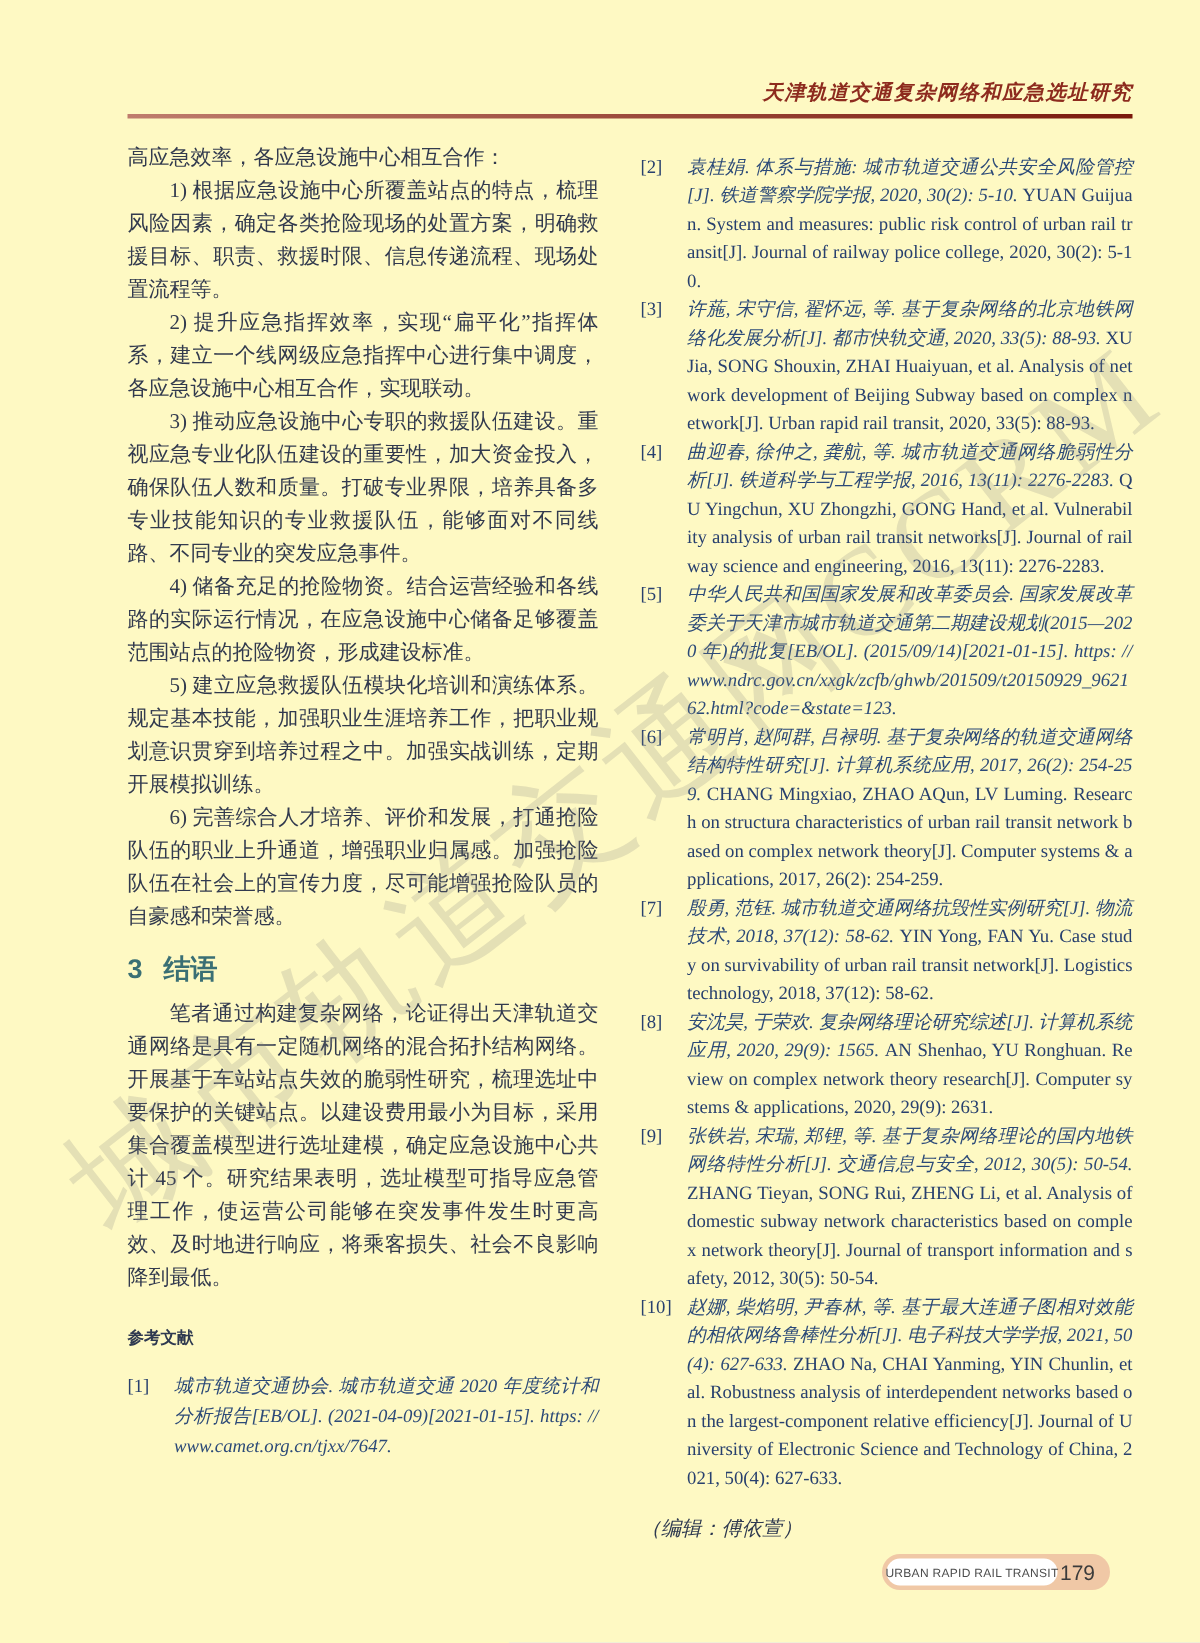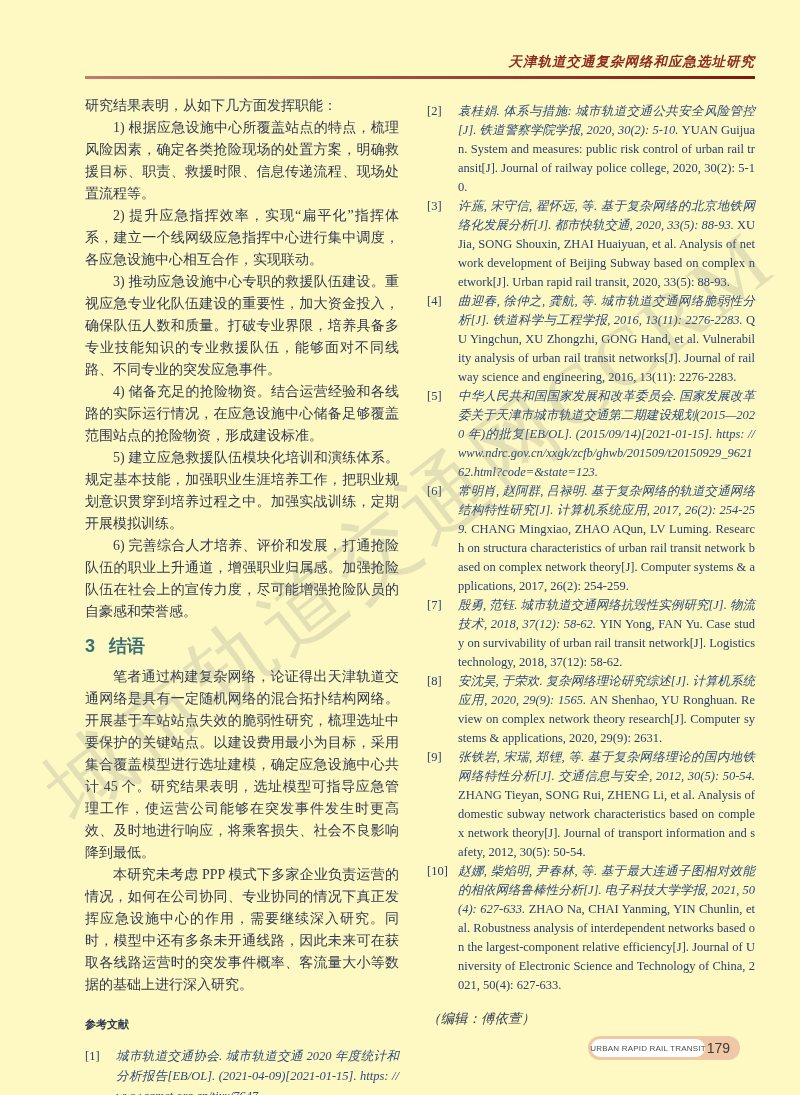--- a/index.html
+++ b/index.html
@@ -96,21 +96,21 @@
 
   <div class="header-title">天津轨道交通复杂网络和应急选址研究</div>
   <div class="header-rule"></div>
 
   <div class="watermark">城市轨道交通网CCRM</div>
 
   <div class="columns">
 
     <div class="col-left">
       <div class="body-text">
-        <p>研究结果表明，从如下几方面发挥职能：</p>
+        <p>高应急效率，各应急设施中心相互合作：</p>
 
         <div>
 
             <p class="indent">1) 根据应急设施中心所覆盖站点的特点，梳理风险因素，确定各类抢险现场的处置方案，明确救援目标、职责、救援时限、信息传递流程、现场处置流程等。</p>
 
             <p class="indent">2) 提升应急指挥效率，实现“扁平化”指挥体系，建立一个线网级应急指挥中心进行集中调度，各应急设施中心相互合作，实现联动。</p>
 
             <p class="indent">3) 推动应急设施中心专职的救援队伍建设。重视应急专业化队伍建设的重要性，加大资金投入，确保队伍人数和质量。打破专业界限，培养具备多专业技能知识的专业救援队伍，能够面对不同线路、不同专业的突发应急事件。</p>
 
             <p class="indent">4) 储备充足的抢险物资。结合运营经验和各线路的实际运行情况，在应急设施中心储备足够覆盖范围站点的抢险物资，形成建设标准。</p>
@@ -121,21 +121,20 @@
           </div>
 
         <h2 class="section-heading">
           <span class="sec-num">3</span><span>结语</span>
         </h2>
 
         <div>
 
             <p class="indent">笔者通过构建复杂网络，论证得出天津轨道交通网络是具有一定随机网络的混合拓扑结构网络。开展基于车站站点失效的脆弱性研究，梳理选址中要保护的关键站点。以建设费用最小为目标，采用集合覆盖模型进行选址建模，确定应急设施中心共计 45 个。研究结果表明，选址模型可指导应急管理工作，使运营公司能够在突发事件发生时更高效、及时地进行响应，将乘客损失、社会不良影响降到最低。</p>
 
-            <p class="indent">本研究未考虑 PPP 模式下多家企业负责运营的情况，如何在公司协同、专业协同的情况下真正发挥应急设施中心的作用，需要继续深入研究。同时，模型中还有多条未开通线路，因此未来可在获取各线路运营时的突发事件概率、客流量大小等数据的基础上进行深入研究。</p>
           </div>
 
         <h3 class="refs-heading">参考文献</h3>
 
         <div class="ref-list">
 
             <div class="ref-item">
               <span class="ref-marker">[1]</span>
               <span class="ref-body">
                 <span class="ref-zh">城市轨道交通协会. 城市轨道交通 2020 年度统计和分析报告[EB/OL]. (2021-04-09)[2021-01-15]. https: //www.camet.org.cn/tjxx/7647.</span>

